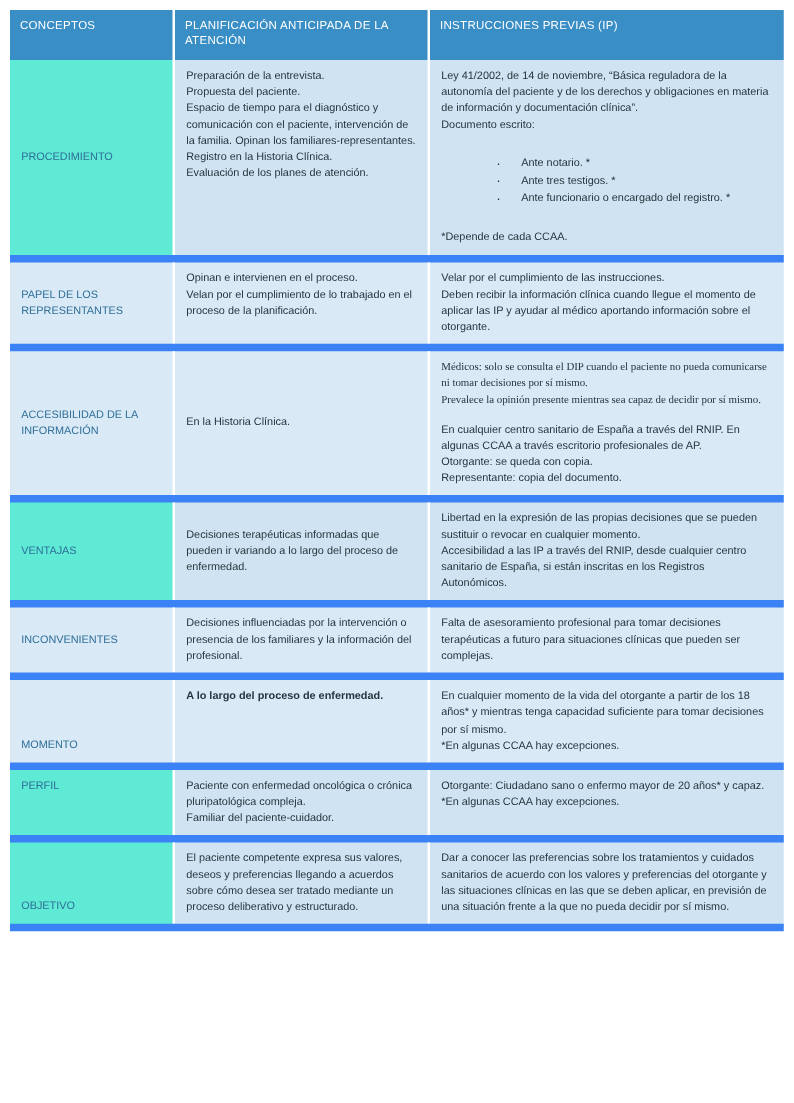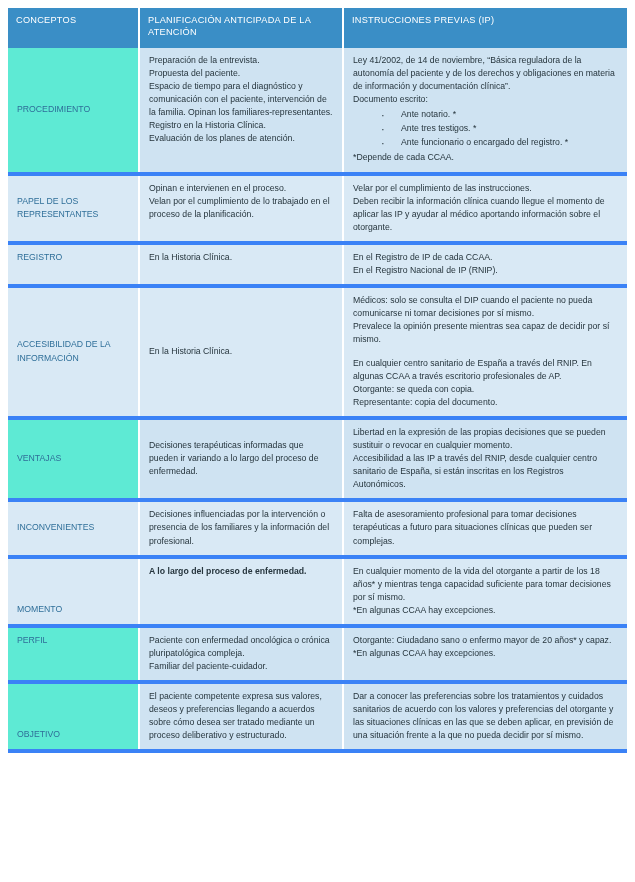--- a/index.html
+++ b/index.html
@@ -44,21 +44,21 @@
     border-right: 2px solid #ffffff;
   }
   thead th:last-child { border-right: none; }
 
   tbody td {
     font-size: 8.7px;
     line-height: 1.5;
     vertical-align: top;
     padding: 6px 9px 7px 9px;
     border-right: 2px solid #ffffff;
-    border-bottom: 4px solid #3b82f6;
+    border-bottom: 6px solid #3b82f6;
   }
   tbody td:last-child { border-right: none; }
 
   
   td.col-a { background: #5eead4; color: #2a5d80; }
   td.col-b { background: #cfe3f2; color: #26353d; }
   td.col-c { background: #cfe3f2; color: #26353d; }
 
   
   tr.tint-light td.col-a,
@@ -68,21 +68,21 @@
   td.label {
     color: #2f6f99;
     font-size: 8.7px;
   }
 
   .cell-block { display: block; }
   .cell-block + .cell-block { margin-top: 11px; }
 
   ul.bullets {
     list-style: none;
-    margin: 2px;
+    margin: 18px;
     padding: 0 0 0 0;
   }
   ul.bullets li {
     position: relative;
     padding-left: 46px;
     line-height: 1.6;
   }
   ul.bullets li:before {
     content: "·";
     position: absolute;
@@ -138,32 +138,26 @@
 
 
       <tr class="tint-light">
         <td class="col-a label v-mid">PAPEL DE LOS REPRESENTANTES</td>
         <td class="col-b" style="white-space: pre-line;">Opinan e intervienen en el proceso.
 Velan por el cumplimiento de lo trabajado en el proceso de la planificación.</td>
         <td class="col-c" style="white-space: pre-line;">Velar por el cumplimiento de las instrucciones.
 Deben recibir la información clínica cuando llegue el momento de aplicar las IP y ayudar al médico aportando información sobre el otorgante.</td>
       </tr>
 
-      <tr class="tint-light">
-        <td class="col-a label v-top">REGISTRO</td>
-        <td class="col-b">En la Historia Clínica.</td>
-        <td class="col-c" style="white-space: pre-line;">En el Registro de IP de cada CCAA.
-En el Registro Nacional de IP (RNIP).</td>
-      </tr>
 
       <tr class="tint-light">
         <td class="col-a label" style="vertical-align: middle;">ACCESIBILIDAD DE LA INFORMACIÓN</td>
         <td class="col-b" style="vertical-align: middle;">En la Historia Clínica.</td>
         <td class="col-c">
-          <span class="cell-block" style="white-space: pre-line;">Médicos: solo se consulta el DIP cuando el paciente no pueda comunicarse ni tomar decisiones por sí mismo.
+          <span class="cell-block" style="white-space: pre-line; font-family: Liberation Serif, serif;">Médicos: solo se consulta el DIP cuando el paciente no pueda comunicarse ni tomar decisiones por sí mismo.
 Prevalece la opinión presente mientras sea capaz de decidir por sí mismo.</span>
           <span class="cell-block" style="white-space: pre-line;">En cualquier centro sanitario de España a través del RNIP. En algunas CCAA a través escritorio profesionales de AP.
 Otorgante: se queda con copia.
 Representante: copia del documento.</span>
         </td>
       </tr>
 
       <tr>
         <td class="col-a label v-mid">VENTAJAS</td>
         <td class="col-b" style="vertical-align: middle; white-space: pre-line;">Decisiones terapéuticas informadas que pueden ir variando a lo largo del proceso de enfermedad.</td>

